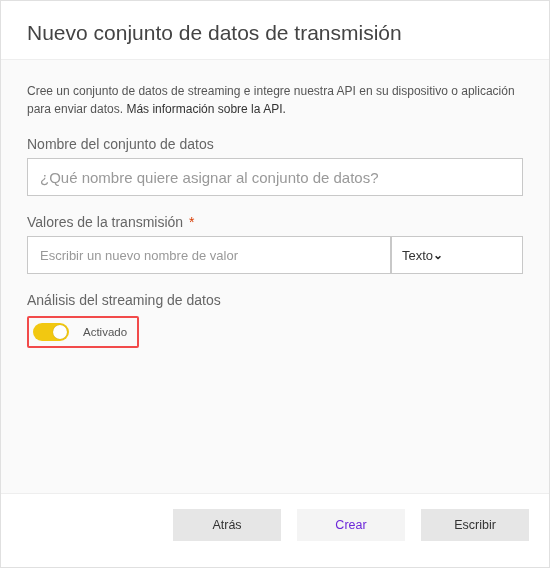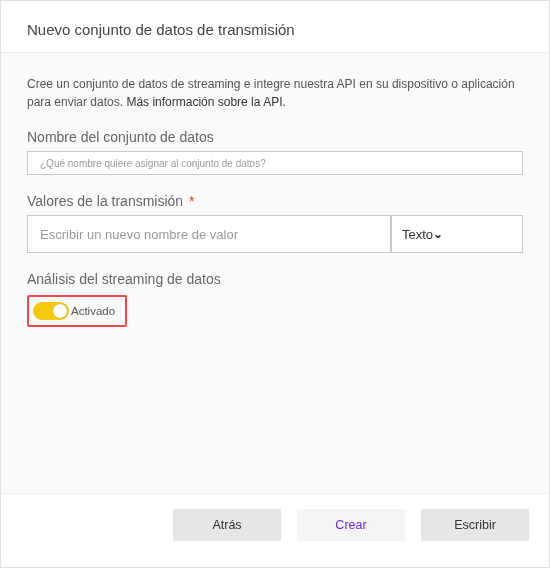--- a/index.html
+++ b/index.html
@@ -16,21 +16,21 @@
       background: #ffffff;
       border: 1px solid #e0e0e0;
       position: relative;
     }
     .dialog-header {
       padding: 20px 26px 14px 26px;
       border-bottom: 1px solid #eee;
       background: #ffffff;
     }
     .dialog-title {
-      font-size: 15px;
+      font-size: 21px;
       font-weight: 300;
       color: #444;
     }
     .dialog-body {
       padding: 22px 26px 10px 26px;
       background: #fafafa;
       height: calc(100% - 60px - 62px);
       overflow: auto;
     }
     .intro-text {
@@ -45,25 +45,25 @@
     }
     .field-label {
       font-size: 14px;
       color: #666;
       margin-bottom: 6px;
       display: block;
     }
     .required-star { color: #d83b01; margin-left: 2px; }
     .text-input {
       width: 100%;
-      height: 24px;
+      height: 38px;
       border: 1px solid #c8c8c8;
       background: #ffffff;
       padding: 0 12px;
-      font-size: 10px;
+      font-size: 15px;
       color: #333;
       margin-bottom: 18px;
       outline: none;
     }
     .text-input::placeholder { color: #999; font-style: normal; }
     .values-row {
       display: flex;
       gap: 0;
       align-items: flex-start;
       margin-bottom: 18px;
@@ -93,21 +93,21 @@
       cursor: pointer;
     }
     .chevron {
       font-size: 12px;
       font-weight: bold;
       color: #222;
     }
     .toggle-row {
       display: inline-flex;
       align-items: center;
-      gap: 2px;
+      gap: 14px;
       border: 2px solid #f24a4a;
       padding: 5px 10px 5px 4px;
       border-radius: 2px;
       margin-top: 2px;
     }
     .toggle {
       width: 36px;
       height: 18px;
       border-radius: 10px;
       background: #f2c811;

